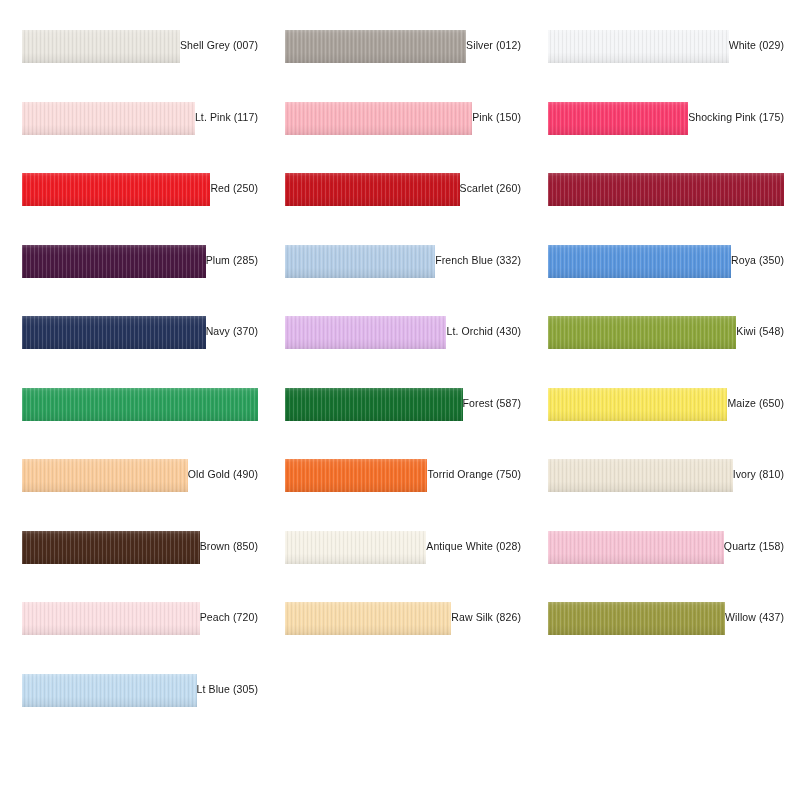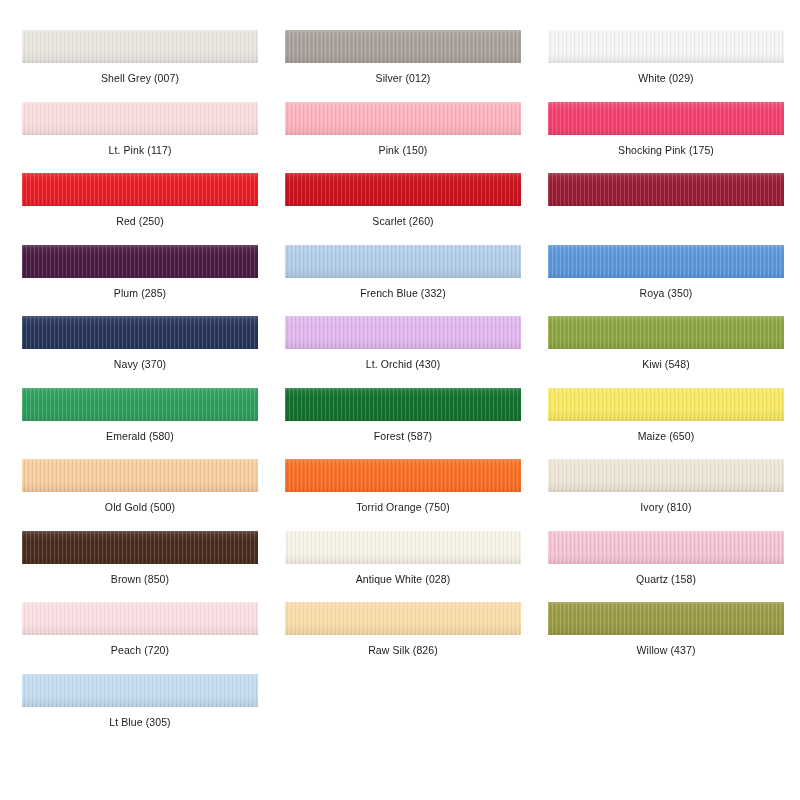--- a/index.html
+++ b/index.html
@@ -28,21 +28,21 @@
     display: grid;
     grid-template-columns: repeat(3, 236px);
     column-gap: 27px;
     row-gap: 0;
     justify-content: start;
   }
 
   .cell {
     height: 71.5px;
     display: flex;
-    flex-direction: column;
+    flex-direction: row;
     align-items: stretch;
   }
 
   
   .swatch {
     position: relative;
     height: 33px;
     width: 100%;
     overflow: hidden;
   }
@@ -214,21 +214,20 @@
           <div class="shade"></div>
         </div>
         <div class="caption">Kiwi (548)</div>
       </div>
       <div class="cell">
         <div class="swatch">
           <div class="base" style="background-color: rgb(43, 160, 92);"></div>
           <div class="rib"></div>
           <div class="shade"></div>
         </div>
-        <div class="caption">Emerald (580)</div>
       </div>
       <div class="cell">
         <div class="swatch">
           <div class="base" style="background-color: rgb(21, 112, 47);"></div>
           <div class="rib"></div>
           <div class="shade"></div>
         </div>
         <div class="caption">Forest (587)</div>
       </div>
       <div class="cell">
@@ -238,21 +237,21 @@
           <div class="shade"></div>
         </div>
         <div class="caption">Maize (650)</div>
       </div>
       <div class="cell">
         <div class="swatch">
           <div class="base" style="background-color: rgb(250, 204, 156);"></div>
           <div class="rib"></div>
           <div class="shade"></div>
         </div>
-        <div class="caption">Old Gold (500)</div>
+        <div class="caption">Old Gold (490)</div>
       </div>
       <div class="cell">
         <div class="swatch">
           <div class="base" style="background-color: rgb(244, 112, 42);"></div>
           <div class="rib"></div>
           <div class="shade"></div>
         </div>
         <div class="caption">Torrid Orange (750)</div>
       </div>
       <div class="cell">

